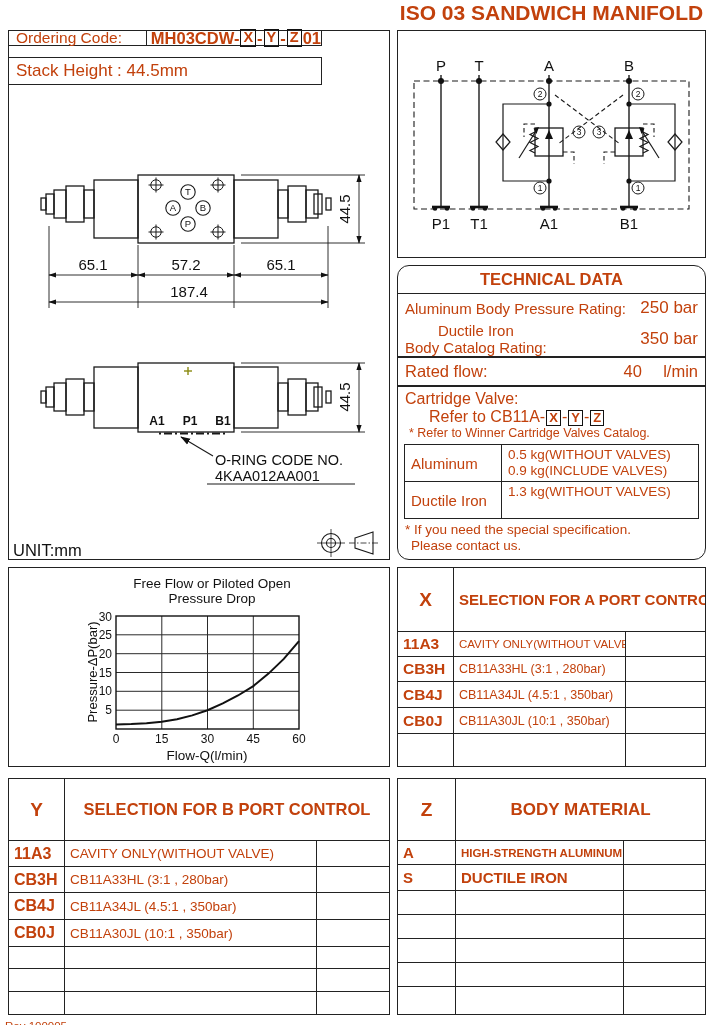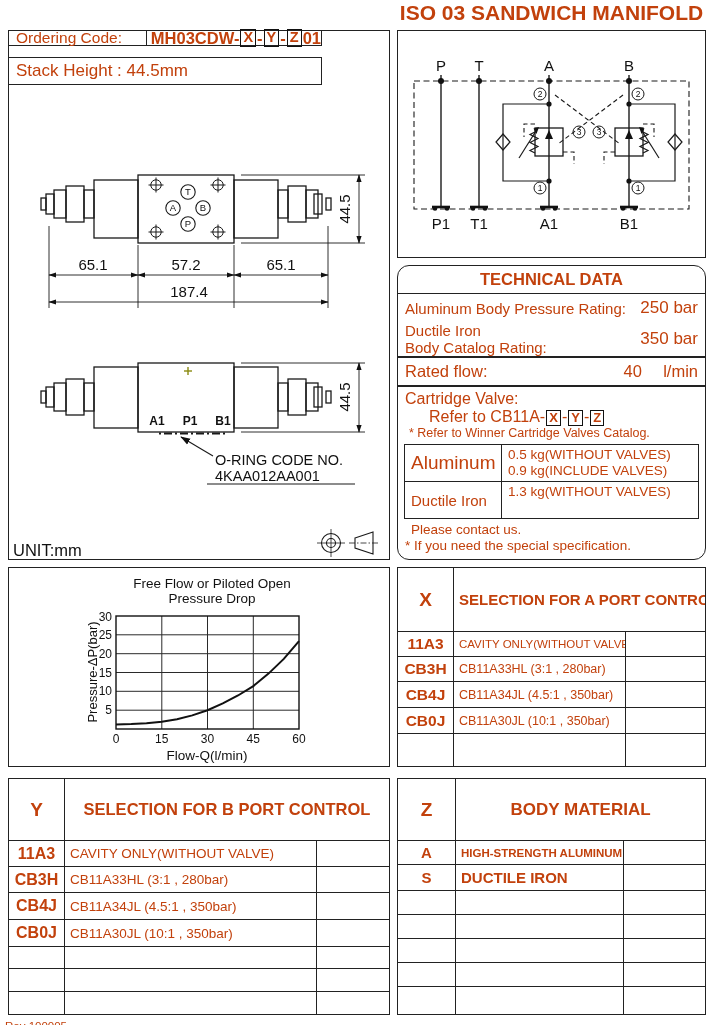--- a/index.html
+++ b/index.html
@@ -8,26 +8,26 @@
   .box{position:absolute;border:1.6px solid #222;background:#fff;box-sizing:border-box;}
   .abs{position:absolute;box-sizing:border-box;}
   svg text{fill:#111;font-family:"Liberation Sans", sans-serif;}
   .b{font-weight:bold;}
   .boxed{display:inline-block;border:1.6px solid #111;padding:0 2px;margin:0 1px;
          font-weight:bold;line-height:1.05;}
   
   table.sel{border-collapse:collapse;width:100%;height:100%;table-layout:fixed;}
   table.sel td{border:1.5px solid #222;padding:0 5px;vertical-align:middle;overflow:hidden;
                white-space:nowrap;}
-  td.code{text-align:center;font-weight:bold;padding:0 2px;}
+  td.code{font-weight:bold;padding:0 2px;}
   td.hdrkey{text-align:center;font-weight:bold;font-size:19px;}
   td.hdr{text-align:center;font-weight:bold;}
   
   .trow{display:flex;align-items:center;justify-content:space-between;padding:0 7px;box-sizing:border-box;}
-  .tlabel{font-size:15px;}
+  .tlabel{font-size:15px;text-align:center;}
   .tvalue{font-size:17px;white-space:nowrap;}
 </style>
 </head>
 <body>
 
 <div id="page">
 
   <div class="abs b" style="left:397px;top:1px;width:309px;text-align:center;font-size:21px;letter-spacing:0px;">ISO 03 SANDWICH MANIFOLD</div>
 
   <div class="box" style="left:8px;top:30px;width:382px;height:530px;"></div>
@@ -304,36 +304,36 @@
     </div>
     <div style="padding:3px 7px 2px 7px;">
       <div style="font-size:16px;">Cartridge Valve:</div>
       <div style="font-size:16px;padding-left:24px;">
         <span>Refer to CB11A-</span><span class="boxed" style="font-size:13px;">X</span><span>-</span><span class="boxed" style="font-size:13px;">Y</span><span>-</span><span class="boxed" style="font-size:13px;">Z</span>
       </div>
       <div style="font-size:12.5px;padding-left:4px;">* Refer to Winner Cartridge Valves Catalog.</div>
     </div>
     <div style="margin:2px 6px 0 6px;border:1.6px solid #222;">
       <div style="display:flex;border-bottom:1.5px solid #222;height:36px;">
-        <div style="width:90px;border-right:1.5px solid #222;display:flex;align-items:center;padding-left:6px;font-size:19px;">Aluminum</div>
+        <div style="width:90px;border-right:1.5px solid #222;display:flex;align-items:center;padding-left:6px;font-size:15px;">Aluminum</div>
         <div style="flex:1;font-size:13.5px;line-height:16px;padding:2px 0 0 6px;">
           <div>0.5 kg(WITHOUT VALVES)</div>
             <div>0.9 kg(INCLUDE VALVES)</div>
         </div>
       </div>
       <div style="display:flex;height:36px;">
         <div style="width:90px;border-right:1.5px solid #222;display:flex;align-items:center;padding-left:6px;font-size:15px;">Ductile Iron</div>
         <div style="flex:1;font-size:13.5px;line-height:16px;padding:2px 0 0 6px;">
           <div>1.3 kg(WITHOUT VALVES)</div>
         </div>
       </div>
     </div>
     <div style="padding:3px 7px;font-size:13.5px;line-height:15.5px;">
+      <div>* If you need the special specification.</div>
       <div style="padding-left:6px;">Please contact us.</div>
-      <div>* If you need the special specification.</div>
     </div>
   </div>
 
   <div class="box" style="left:8px;top:567px;width:382px;height:200px;">
     <svg width="379" height="197" viewBox="0 0 379 197">
       <g font-size="13.5" text-anchor="middle">
         <text x="203" y="20">Free Flow or Piloted Open</text>
         <text x="203" y="35">Pressure Drop</text>
       </g>
 

